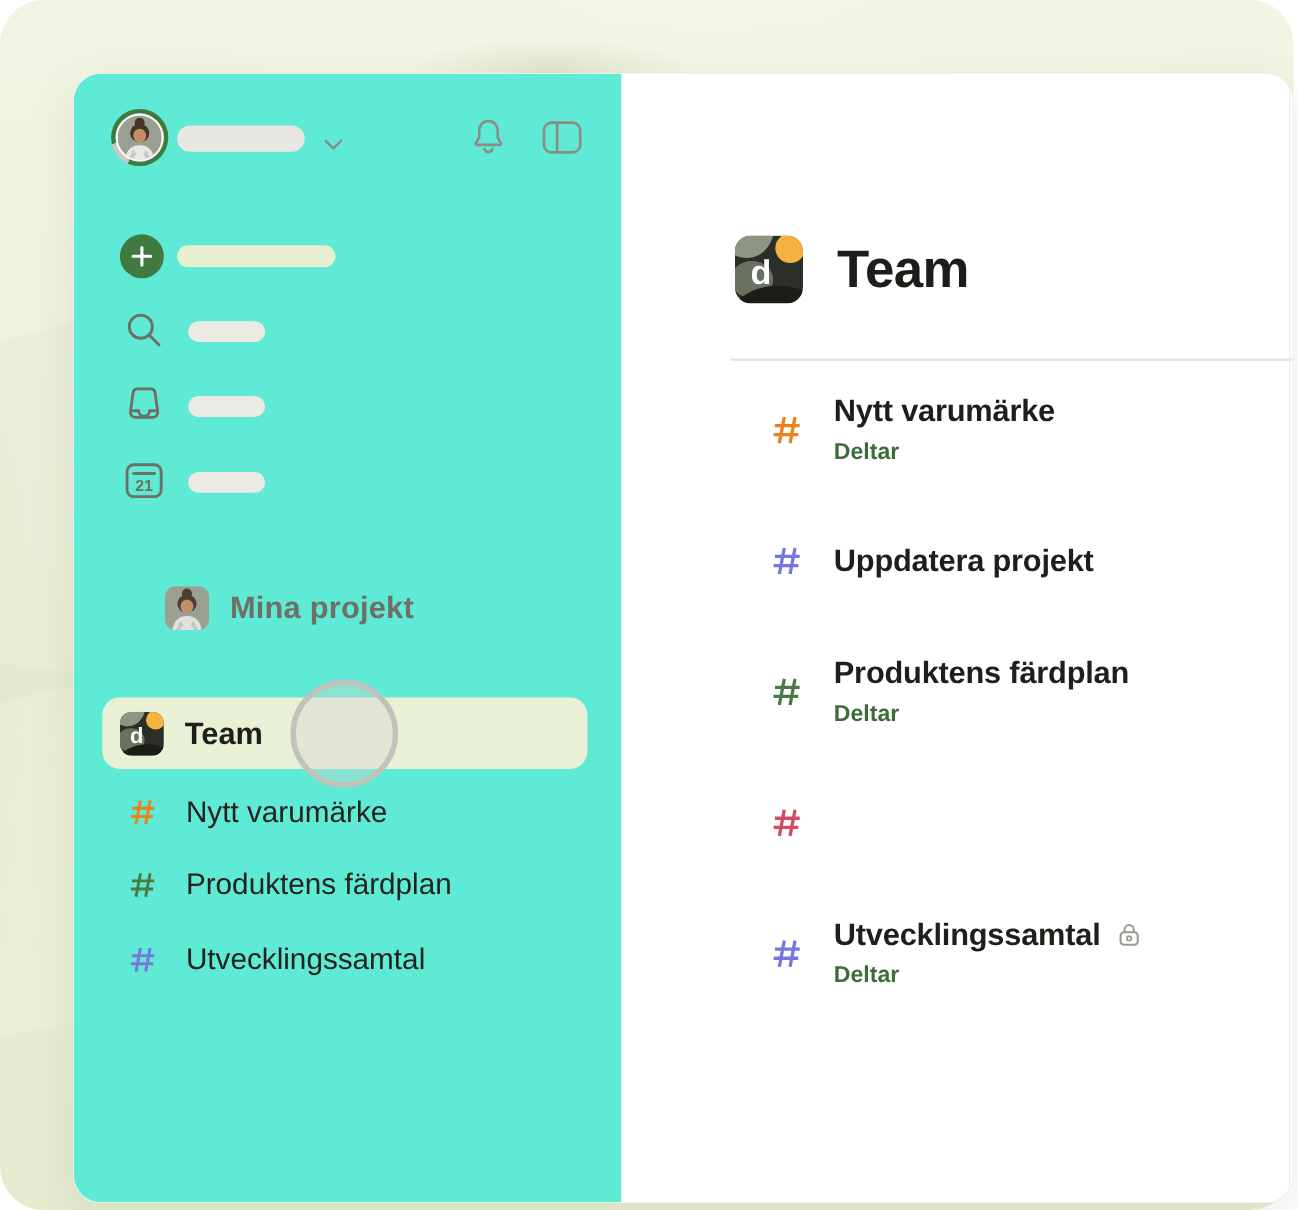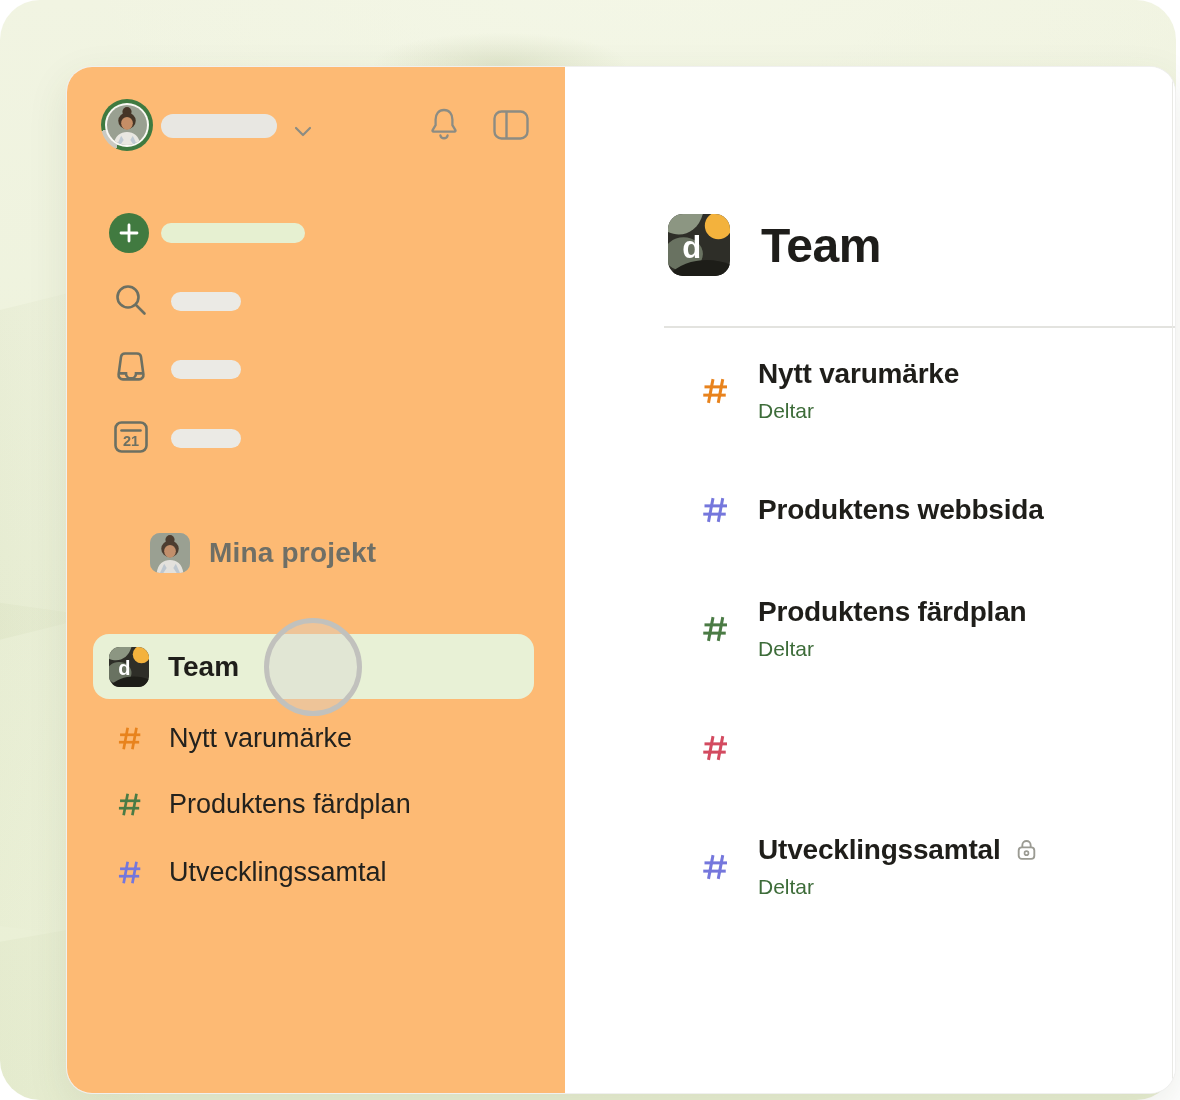--- a/index.html
+++ b/index.html
@@ -33,21 +33,21 @@
   .card{
     position:absolute;left:66px;top:66px;width:1110px;height:1028px;
     border-radius:26px;background:#FFFFFF;overflow:hidden;
     border:1px solid rgba(40,45,25,0.07);
     box-shadow:0 14px 40px rgba(70,80,40,0.10);
     box-sizing:border-box;
   }
   
   .sidebar{
     position:absolute;left:0;top:0;width:498px;height:100%;
-    background:#fdba74;
+    background:#5eead4;
   }
   .avatar-ring{
     position:absolute;left:34px;top:32px;width:52px;height:52px;border-radius:50%;
     background:conic-gradient(from 0deg,#3F7A40 0 205deg,#C9C9C2 205deg 257deg,#3F7A40 257deg 360deg);
     display:flex;align-items:center;justify-content:center;cursor:pointer;
   }
   .avatar-ring .gap{
     width:44px;height:44px;border-radius:50%;background:#FAF9F4;
     display:flex;align-items:center;justify-content:center;
   }
@@ -101,21 +101,21 @@
   .main-header .main-title{margin-left:31px;font-size:48px;font-weight:700;color:#1E1D1A;letter-spacing:-.5px;}
   .main-divider{position:absolute;left:99px;top:259px;right:0;height:2px;background:#E3E3DF;}
 
   .main-list{position:absolute;left:0;top:264px;width:612px;}
   .main-row{position:relative;height:119px;display:flex;align-items:center;cursor:pointer;}
   .main-row .hash{position:absolute;left:135px;width:30px;height:30px;}
   .main-row .texts{margin-left:193px;display:flex;flex-direction:column;justify-content:center;}
   .main-row .title-line{display:flex;align-items:center;}
   .main-row .title{font-size:28px;font-weight:700;color:#1F1E1A;letter-spacing:-.2px;}
   .main-row .lock{width:25px;height:25px;margin-left:13px;color:#9B9B93;margin-top:-2px;}
-  .main-row .status{font-size:21px;font-weight:400;color:#3D6C39;margin-top:9px;}
+  .main-row .status{font-size:21px;font-weight:700;color:#3D6C39;margin-top:9px;}
 
   svg{display:block;}
   svg text{font-family:"Liberation Sans", sans-serif;}
 </style>
 </head>
 <body>
 
 <svg width="0" height="0" style="position:absolute">
   <defs>
     <g id="def-person">
@@ -266,21 +266,21 @@
       </div>
       <span class="status">Deltar</span>
     </div>
   </div>
         <div class="main-row">
     <svg class="hash" viewBox="0 0 24 24" style="color: rgb(117, 119, 220);">
             <use href="#def-hash"></use>
           </svg>
     <div class="texts">
       <div class="title-line">
-        <span class="title">Produktens webbsida</span>
+        <span class="title">Uppdatera projekt</span>
 
       </div>
 
     </div>
   </div>
         <div class="main-row">
     <svg class="hash" viewBox="0 0 24 24" style="color: rgb(75, 123, 69);">
             <use href="#def-hash"></use>
           </svg>
     <div class="texts">

